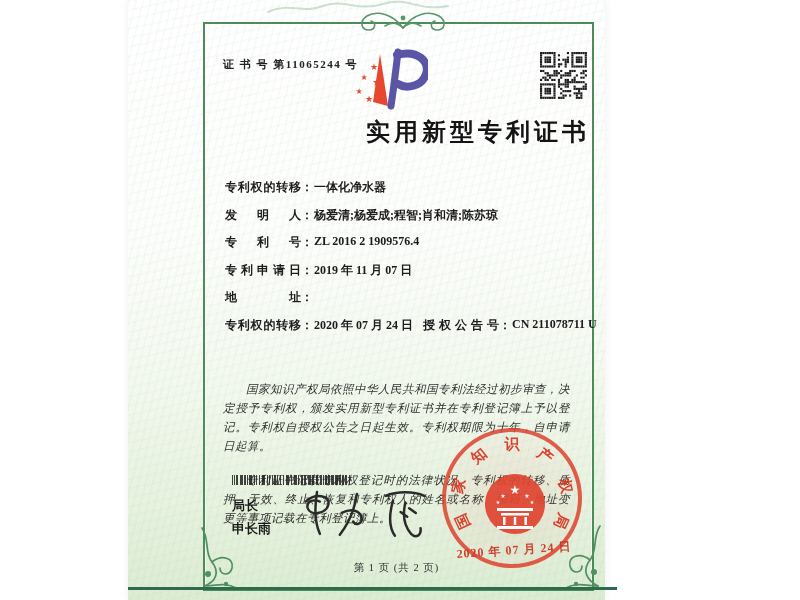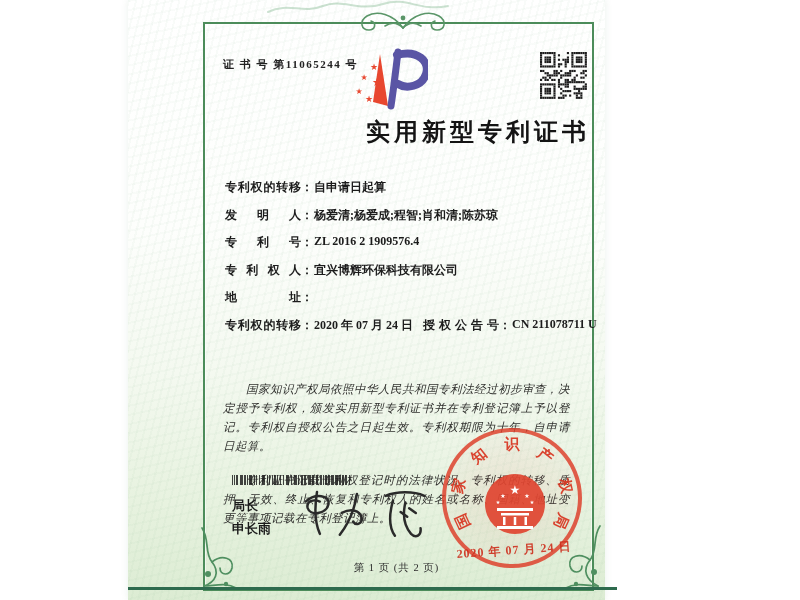--- a/index.html
+++ b/index.html
@@ -362,36 +362,36 @@
         <rect x="38.04761904761905" y="44.76190476190476" width="2.126190476190476" height="2.126190476190476" fill="#1d1d1d"></rect>
         <rect x="40.285714285714285" y="44.76190476190476" width="2.126190476190476" height="2.126190476190476" fill="#1d1d1d"></rect>
       </svg>
 
     <div class="doc-title">实用新型专利证书</div>
 
     <div class="fields">
       <div class="row">
         <span class="lbl">专利权的转移</span>
           <span class="colon"></span>
-        <span class="val">自申请日起算</span>
+        <span class="val">一体化净水器</span>
       </div>
       <div class="row">
         <span class="lbl">发明人</span>
           <span class="colon"></span>
         <span class="val">杨爱清;杨爱成;程智;肖和清;陈苏琼</span>
       </div>
       <div class="row">
         <span class="lbl">专利号</span>
           <span class="colon"></span>
         <span class="val">ZL 2016 2 1909576.4</span>
       </div>
       <div class="row">
-        <span class="lbl">专利权人</span>
+        <span class="lbl">专利申请日</span>
           <span class="colon"></span>
-        <span class="val">宜兴博辉环保科技有限公司</span>
+        <span class="val">2019 年 11 月 07 日</span>
       </div>
       <div class="row">
         <span class="lbl">地址</span>
           <span class="colon"></span>
       </div>
       <div class="row">
         <span class="grant-left">
           <span class="lbl">专利权的转移</span>
             <span class="colon"></span>
           <span class="val">2020 年 07 月 24 日</span>

